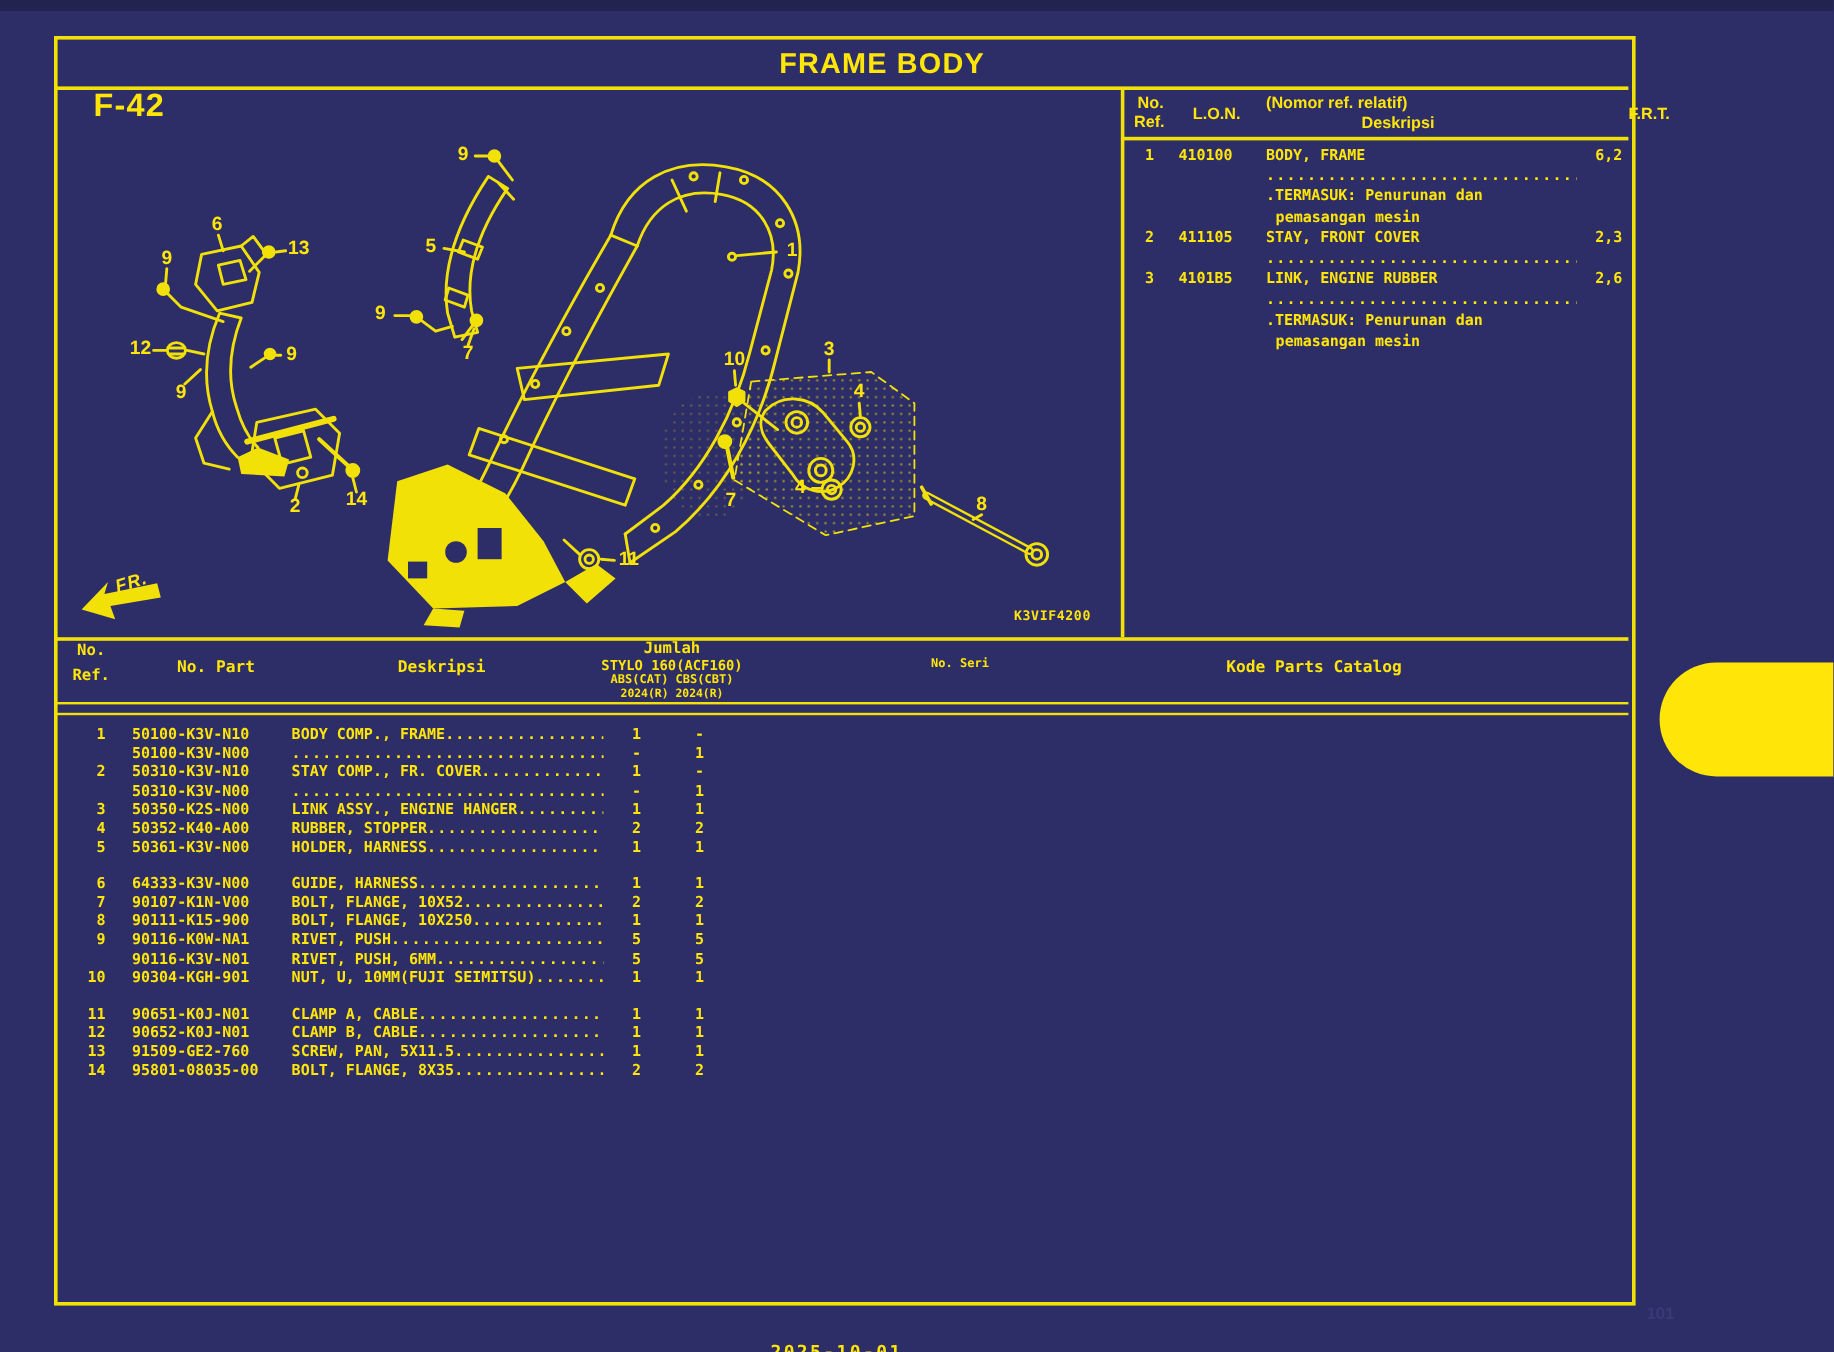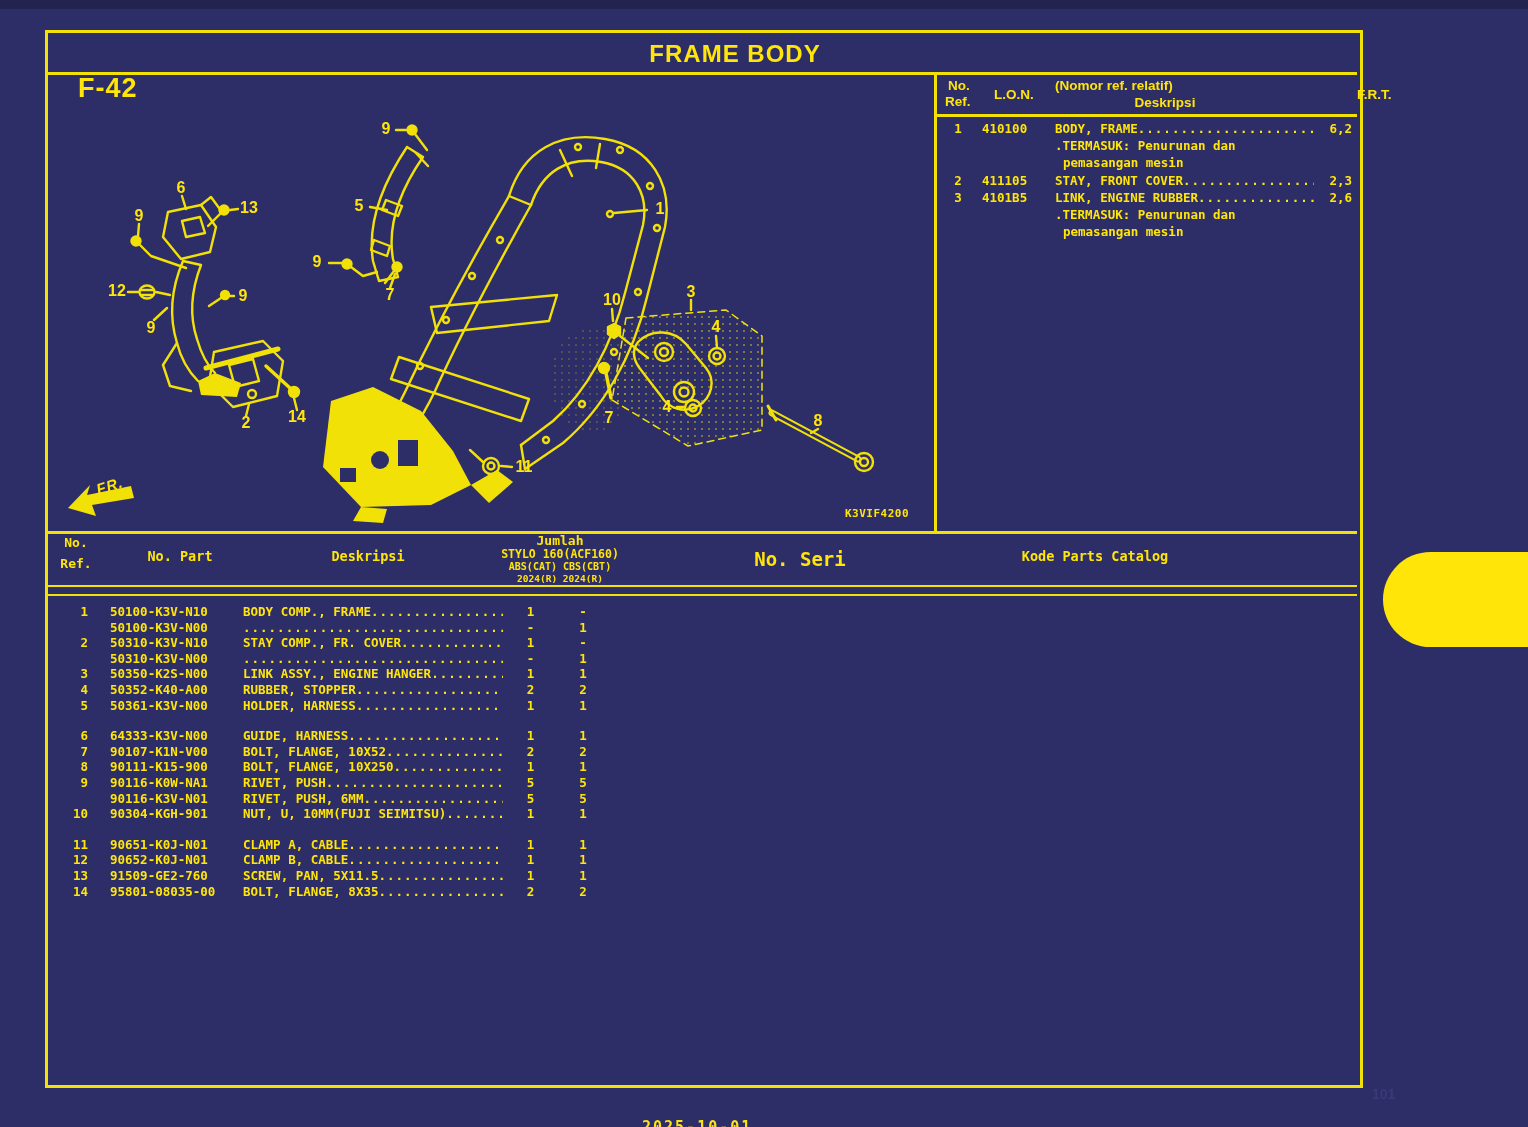--- a/index.html
+++ b/index.html
@@ -23,21 +23,21 @@
 
   #page-code{left:78px;top:37px;font-size:27px;letter-spacing:1px;margin-top:36px;}
   #page-title{left:45px;top:40px;width:1318px;text-align:center;font-size:24px;letter-spacing:1px;padding-left:31px;}
 
   
   #ref-head .h{position:absolute;font-size:13.5px;}
   #ref-rows{left:940px;top:120px;width:418px;}
   .ref-row{display:grid;grid-template-columns:36px 70px 1fr 44px;line-height:17.2px;font-size:12.5px;color:var(--y2);}
   .ref-row .c-no{text-align:center;}
   .ref-row .c-lon{padding-left:6px;}
-  .ref-row .c-desc{display:flex;padding-left:9px;overflow:hidden;}
+  .ref-row .c-desc{display:flex;padding-left:9px;overflow:hidden;flex-direction:column;}
   .ref-row .c-desc.indent{padding-left:17px;}
   .ref-row .c-frt{text-align:right;padding-right:6px;}
   .leader{flex:1;overflow:hidden;white-space:nowrap;}
   .leader::after{content:"..........................................................";letter-spacing:1px;}
 
   
   #parts-rows{left:58px;top:604px;width:600px;}
   .p-row{display:grid;grid-template-columns:52px 133px 260px 55px 50px;line-height:15.6px;font-size:12.5px;color:var(--y2);white-space:nowrap;}
   .p-row .c-no{text-align:right;padding-right:22px;}
   .p-row .c-desc{display:flex;overflow:hidden;}
@@ -146,21 +146,21 @@
 
 <div>
   <div class="abs mono pt-h" style="left:56px;top:535px;width:40px;font-size:13px;">No.</div>
   <div class="abs mono pt-h" style="left:53px;top:556px;width:46px;font-size:13px;">Ref.</div>
   <div class="abs mono pt-h" style="left:110px;top:548px;width:140px;font-size:13.5px;">No. Part</div>
   <div class="abs mono pt-h" style="left:288px;top:548px;width:160px;font-size:13.5px;">Deskripsi</div>
   <div class="abs mono pt-h" style="left:470px;top:533px;width:180px;font-size:13px;">Jumlah</div>
   <div class="abs mono pt-h" style="left:470px;top:547px;width:180px;font-size:11.5px;">STYLO 160(ACF160)</div>
   <div class="abs mono pt-h" style="left:470px;top:561px;width:180px;font-size:10px;">ABS(CAT) CBS(CBT)</div>
   <div class="abs mono pt-h" style="left:470px;top:573px;width:180px;font-size:9.5px;">2024(R)  2024(R)</div>
-  <div class="abs mono pt-h" style="left:720px;top:548px;width:160px;font-size:19px;">No. Seri</div>
+  <div class="abs mono pt-h" style="left:720px;top:548px;width:160px;font-size:10px;">No. Seri</div>
   <div class="abs mono pt-h" style="left:985px;top:548px;width:220px;font-size:13.5px;">Kode Parts Catalog</div>
 </div>
 <div class="abs mono" id="parts-rows">
     <div class="p-row">
       <div class="c-no">1</div>
       <div class="c-part">50100-K3V-N10</div>
       <div class="c-desc">
         <div class="nowrap">BODY COMP., FRAME </div>
         <div class="leader"></div>
       </div>

